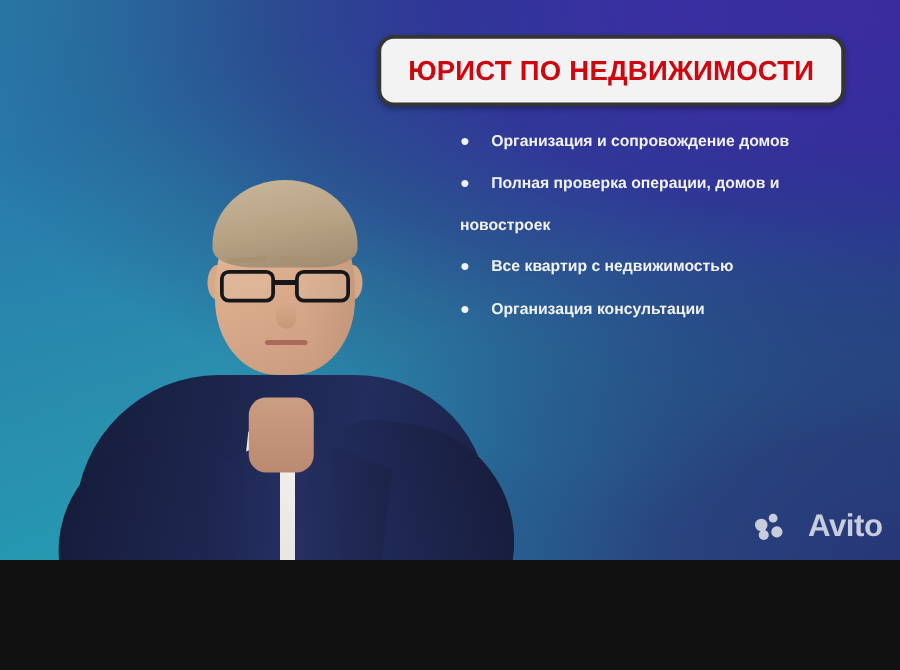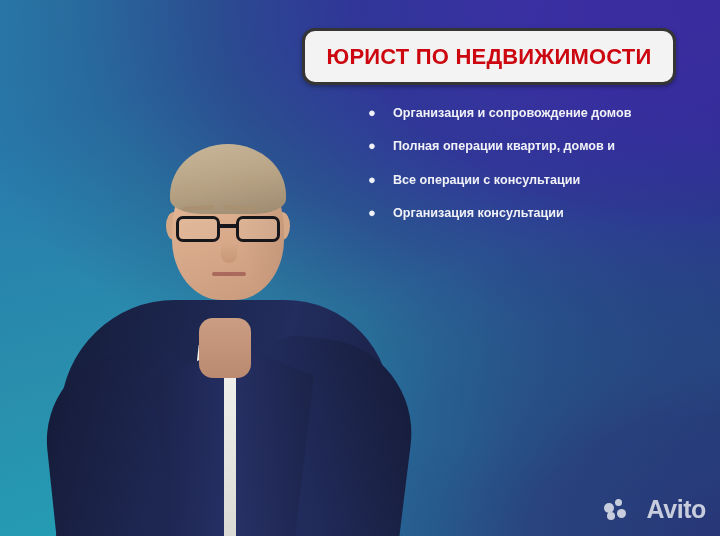--- a/index.html
+++ b/index.html
@@ -3,21 +3,21 @@
 <meta charset="utf-8">
 <style>
   html, body {
     margin: 0;
     padding: 0;
     background: #111;
   }
   #ad {
     position: relative;
     width: 720px;
-    height: 536px;
+    height: 448px;
     overflow: hidden;
     font-family: "Liberation Sans", sans-serif;
     
     background:
       linear-gradient(to bottom right,
         rgba(58,47,160,0.00) 0%,
         rgba(58,47,160,0.00) 100%);
     background-color: #2a5c9e;
   }
 
@@ -371,28 +371,29 @@
     <div class="b-item">
       <div class="b-row">
         <span class="b-dot">●</span>
         <span class="b-first">Организация  и сопровождение домов</span>
       </div>
     </div>
 
     <div class="b-item">
       <div class="b-row">
         <span class="b-dot">●</span>
-        <span class="b-first">Полная операции квартир, домов и</span>
+        <span class="b-first">Полная проверка операции, домов и</span>
       </div>
+      <div class="b-cont">новостроек</div>
     </div>
 
     <div class="b-item">
       <div class="b-row">
         <span class="b-dot">●</span>
-        <span class="b-first">Все операции с консультации</span>
+        <span class="b-first">Все квартир с недвижимостью</span>
       </div>
     </div>
 
     <div class="b-item">
       <div class="b-row">
         <span class="b-dot">●</span>
         <span class="b-first">Организация консультации</span>
       </div>
     </div>
 

